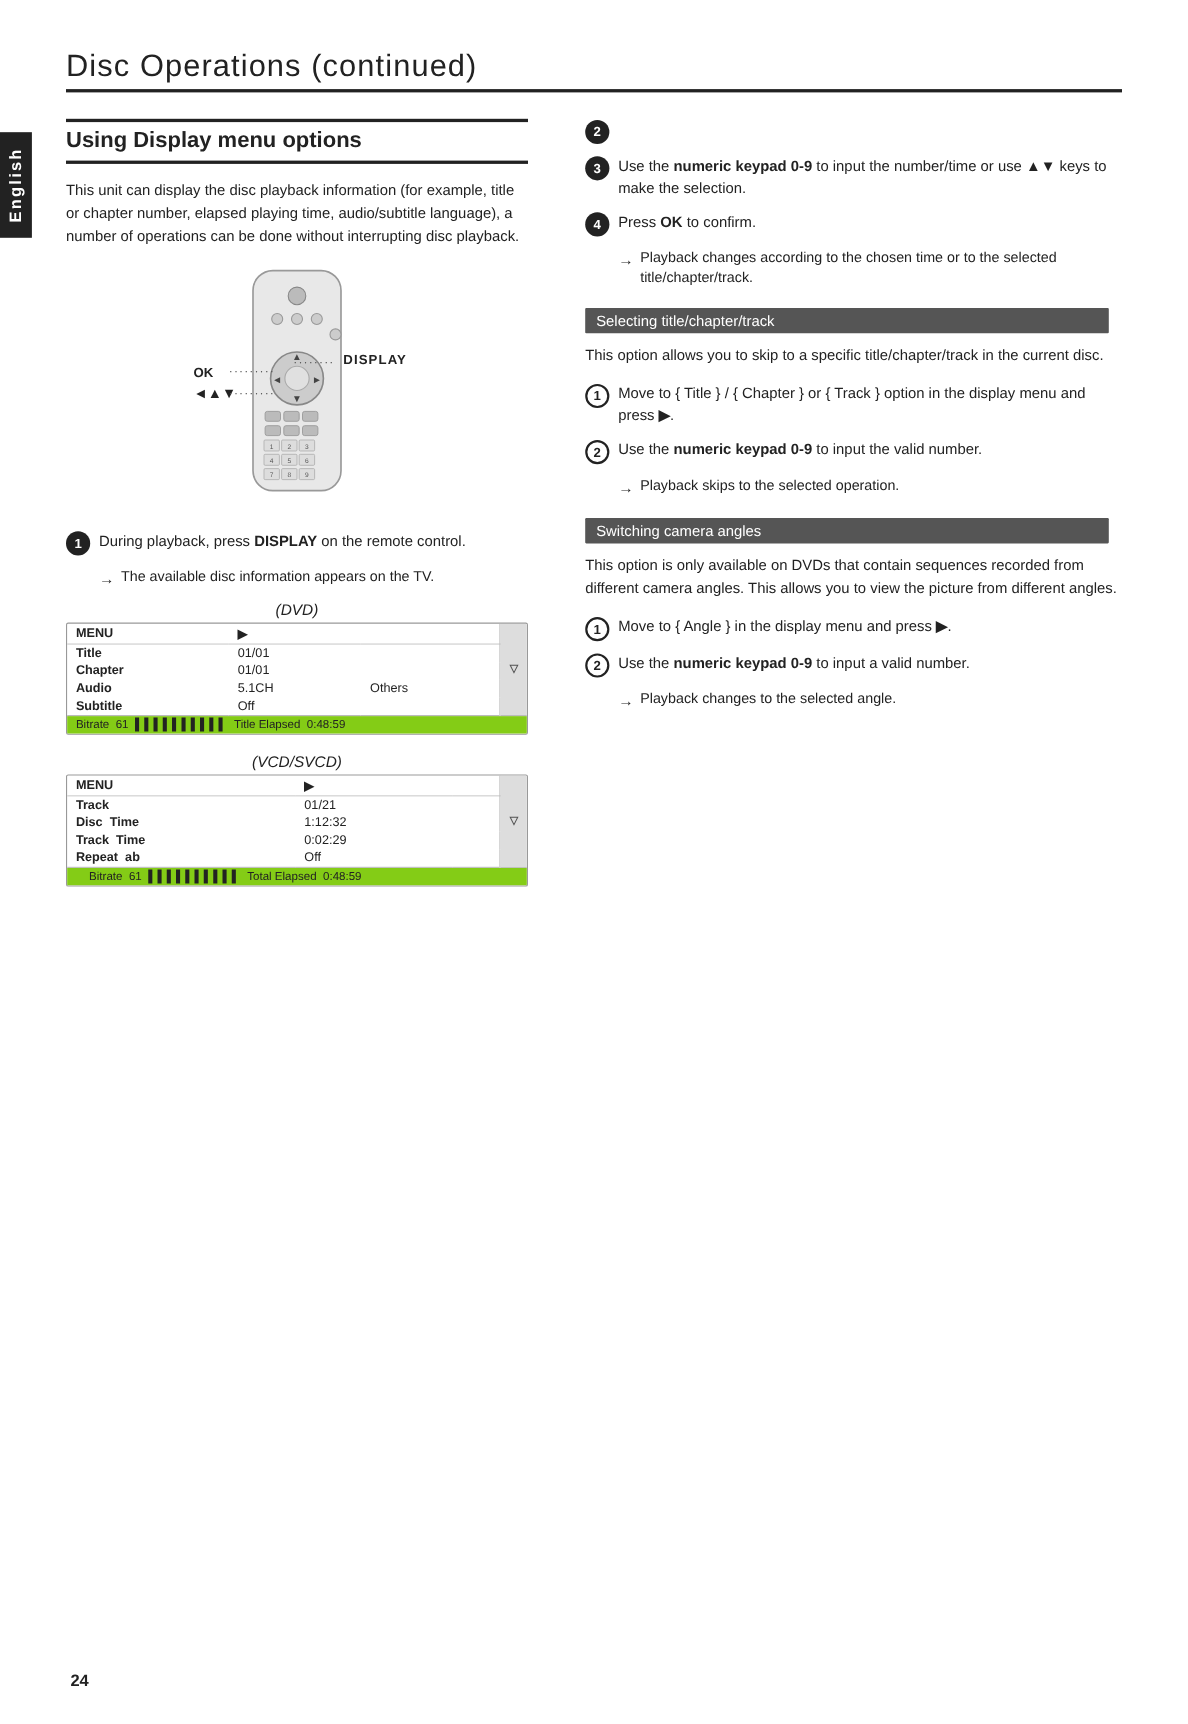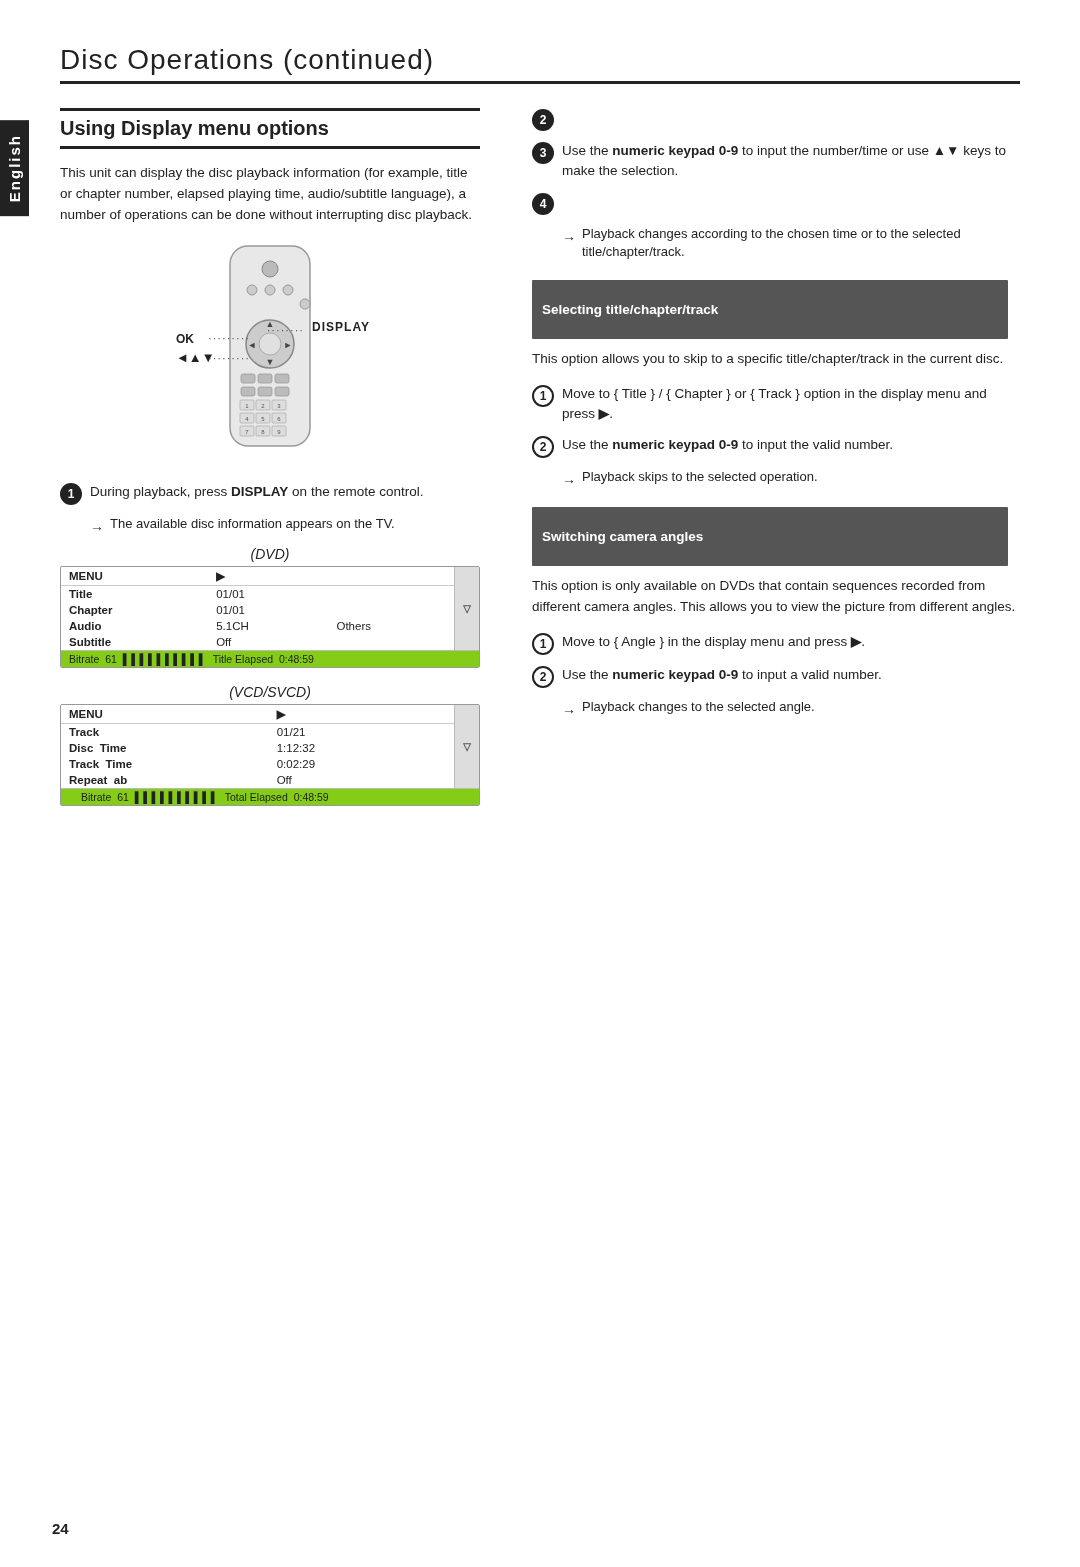--- a/index.html
+++ b/index.html
@@ -226,31 +226,31 @@
     .scroll-arrow {
       text-align: center;
       font-size: 10px;
       line-height: 14px;
       color: #555;
     }
     
     .sub-section-header {
       background: #555;
       color: #fff;
-      font-weight: bold;
+      font-weight: normal;
       font-size: 13.5px;
-      padding: 22px 10px;
+      padding: 4px 10px;
       margin: 18px 12px 10px 0;
       border-radius: 1px;
     }
     .bold { font-weight: bold; }
     .page-num {
       position: absolute;
       bottom: 30px;
-      left: 52px;
+      left: 64px;
       font-size: 15px;
       font-weight: bold;
     }
   </style>
 </head>
 <body>
 
 <div class="page">
 
   <div class="sidebar-english">English</div>
@@ -433,20 +433,23 @@
 
       <div class="step" style="margin-top:8px;">
         <div class="step-num">3</div>
         <div class="step-content">
           Use the <strong>numeric keypad 0-9</strong> to input the number/time or use <strong>▲▼</strong> keys to make the selection.
         </div>
       </div>
 
       <div class="step" style="margin-top:8px;">
         <div class="step-num">4</div>
+        <div class="step-content">
+          Press <strong>OK</strong> to confirm.
+        </div>
       </div>
       <div class="arrow-note">
         <span class="arr">→</span>
         <span>Playback changes according to the chosen time or to the selected title/chapter/track.</span>
       </div>
 
       <div class="sub-section-header">Selecting title/chapter/track</div>
 
       <p class="body-text">This option allows you to skip to a specific title/chapter/track in the current disc.</p>
 

